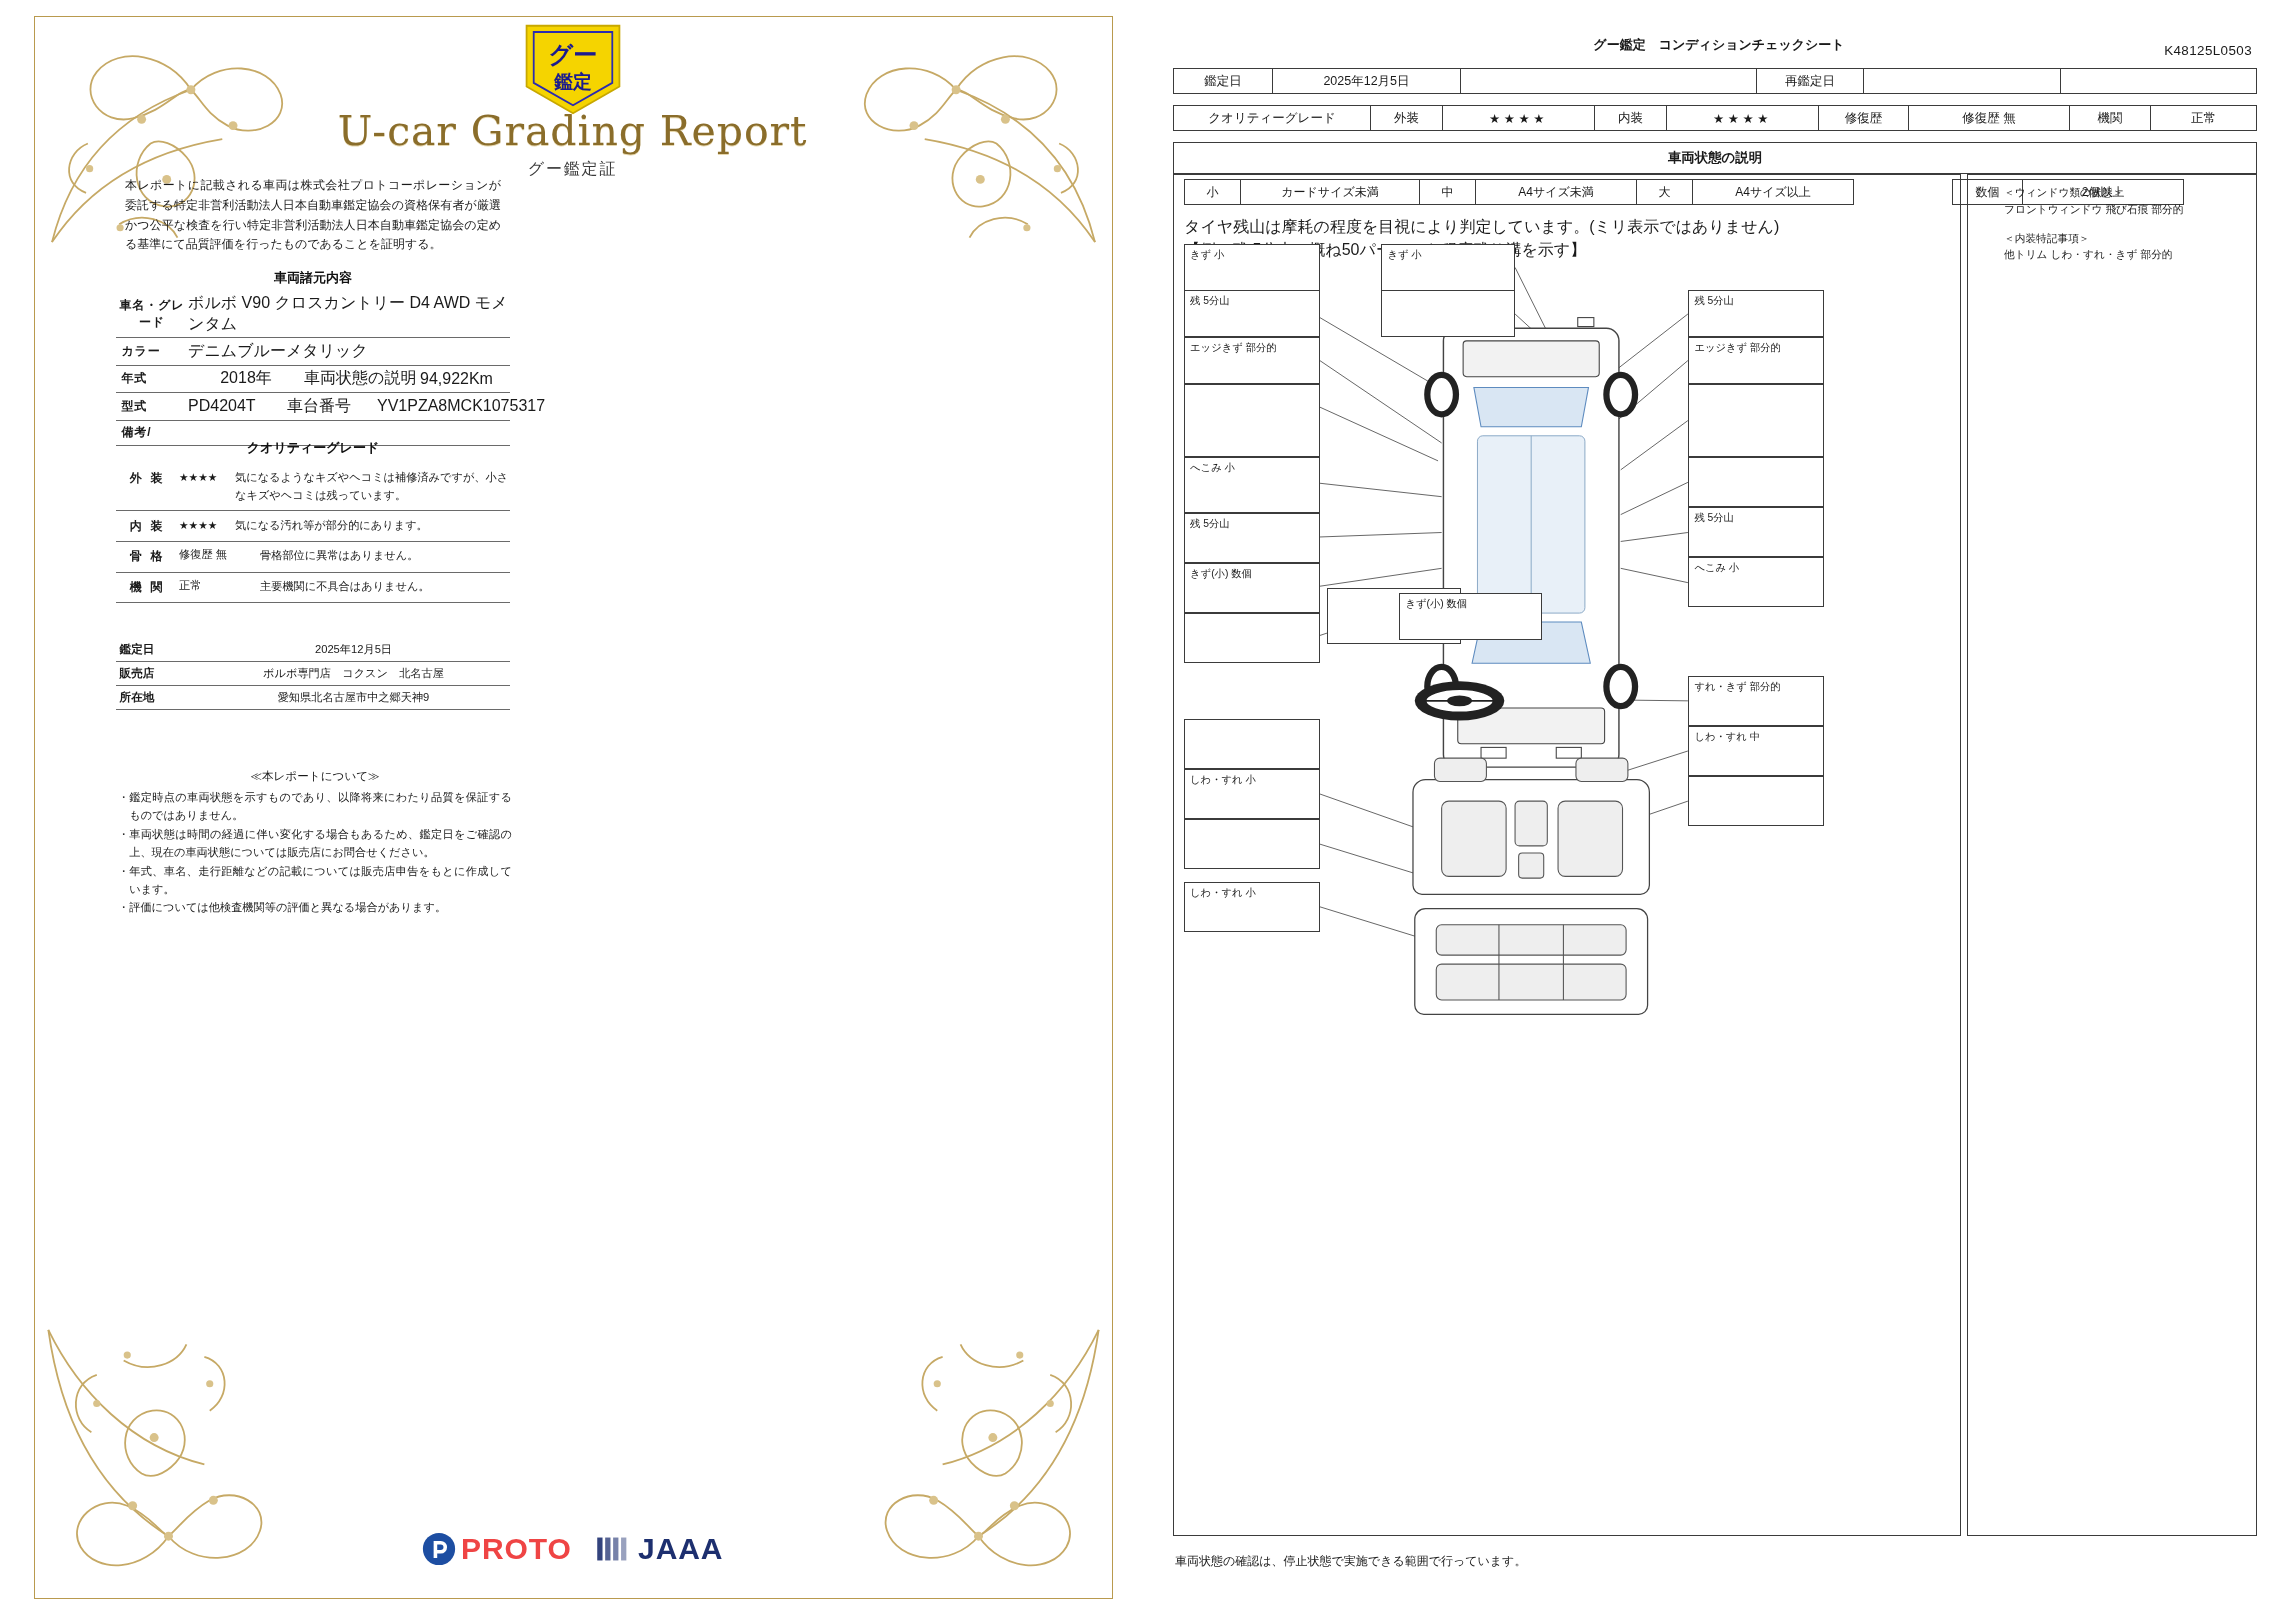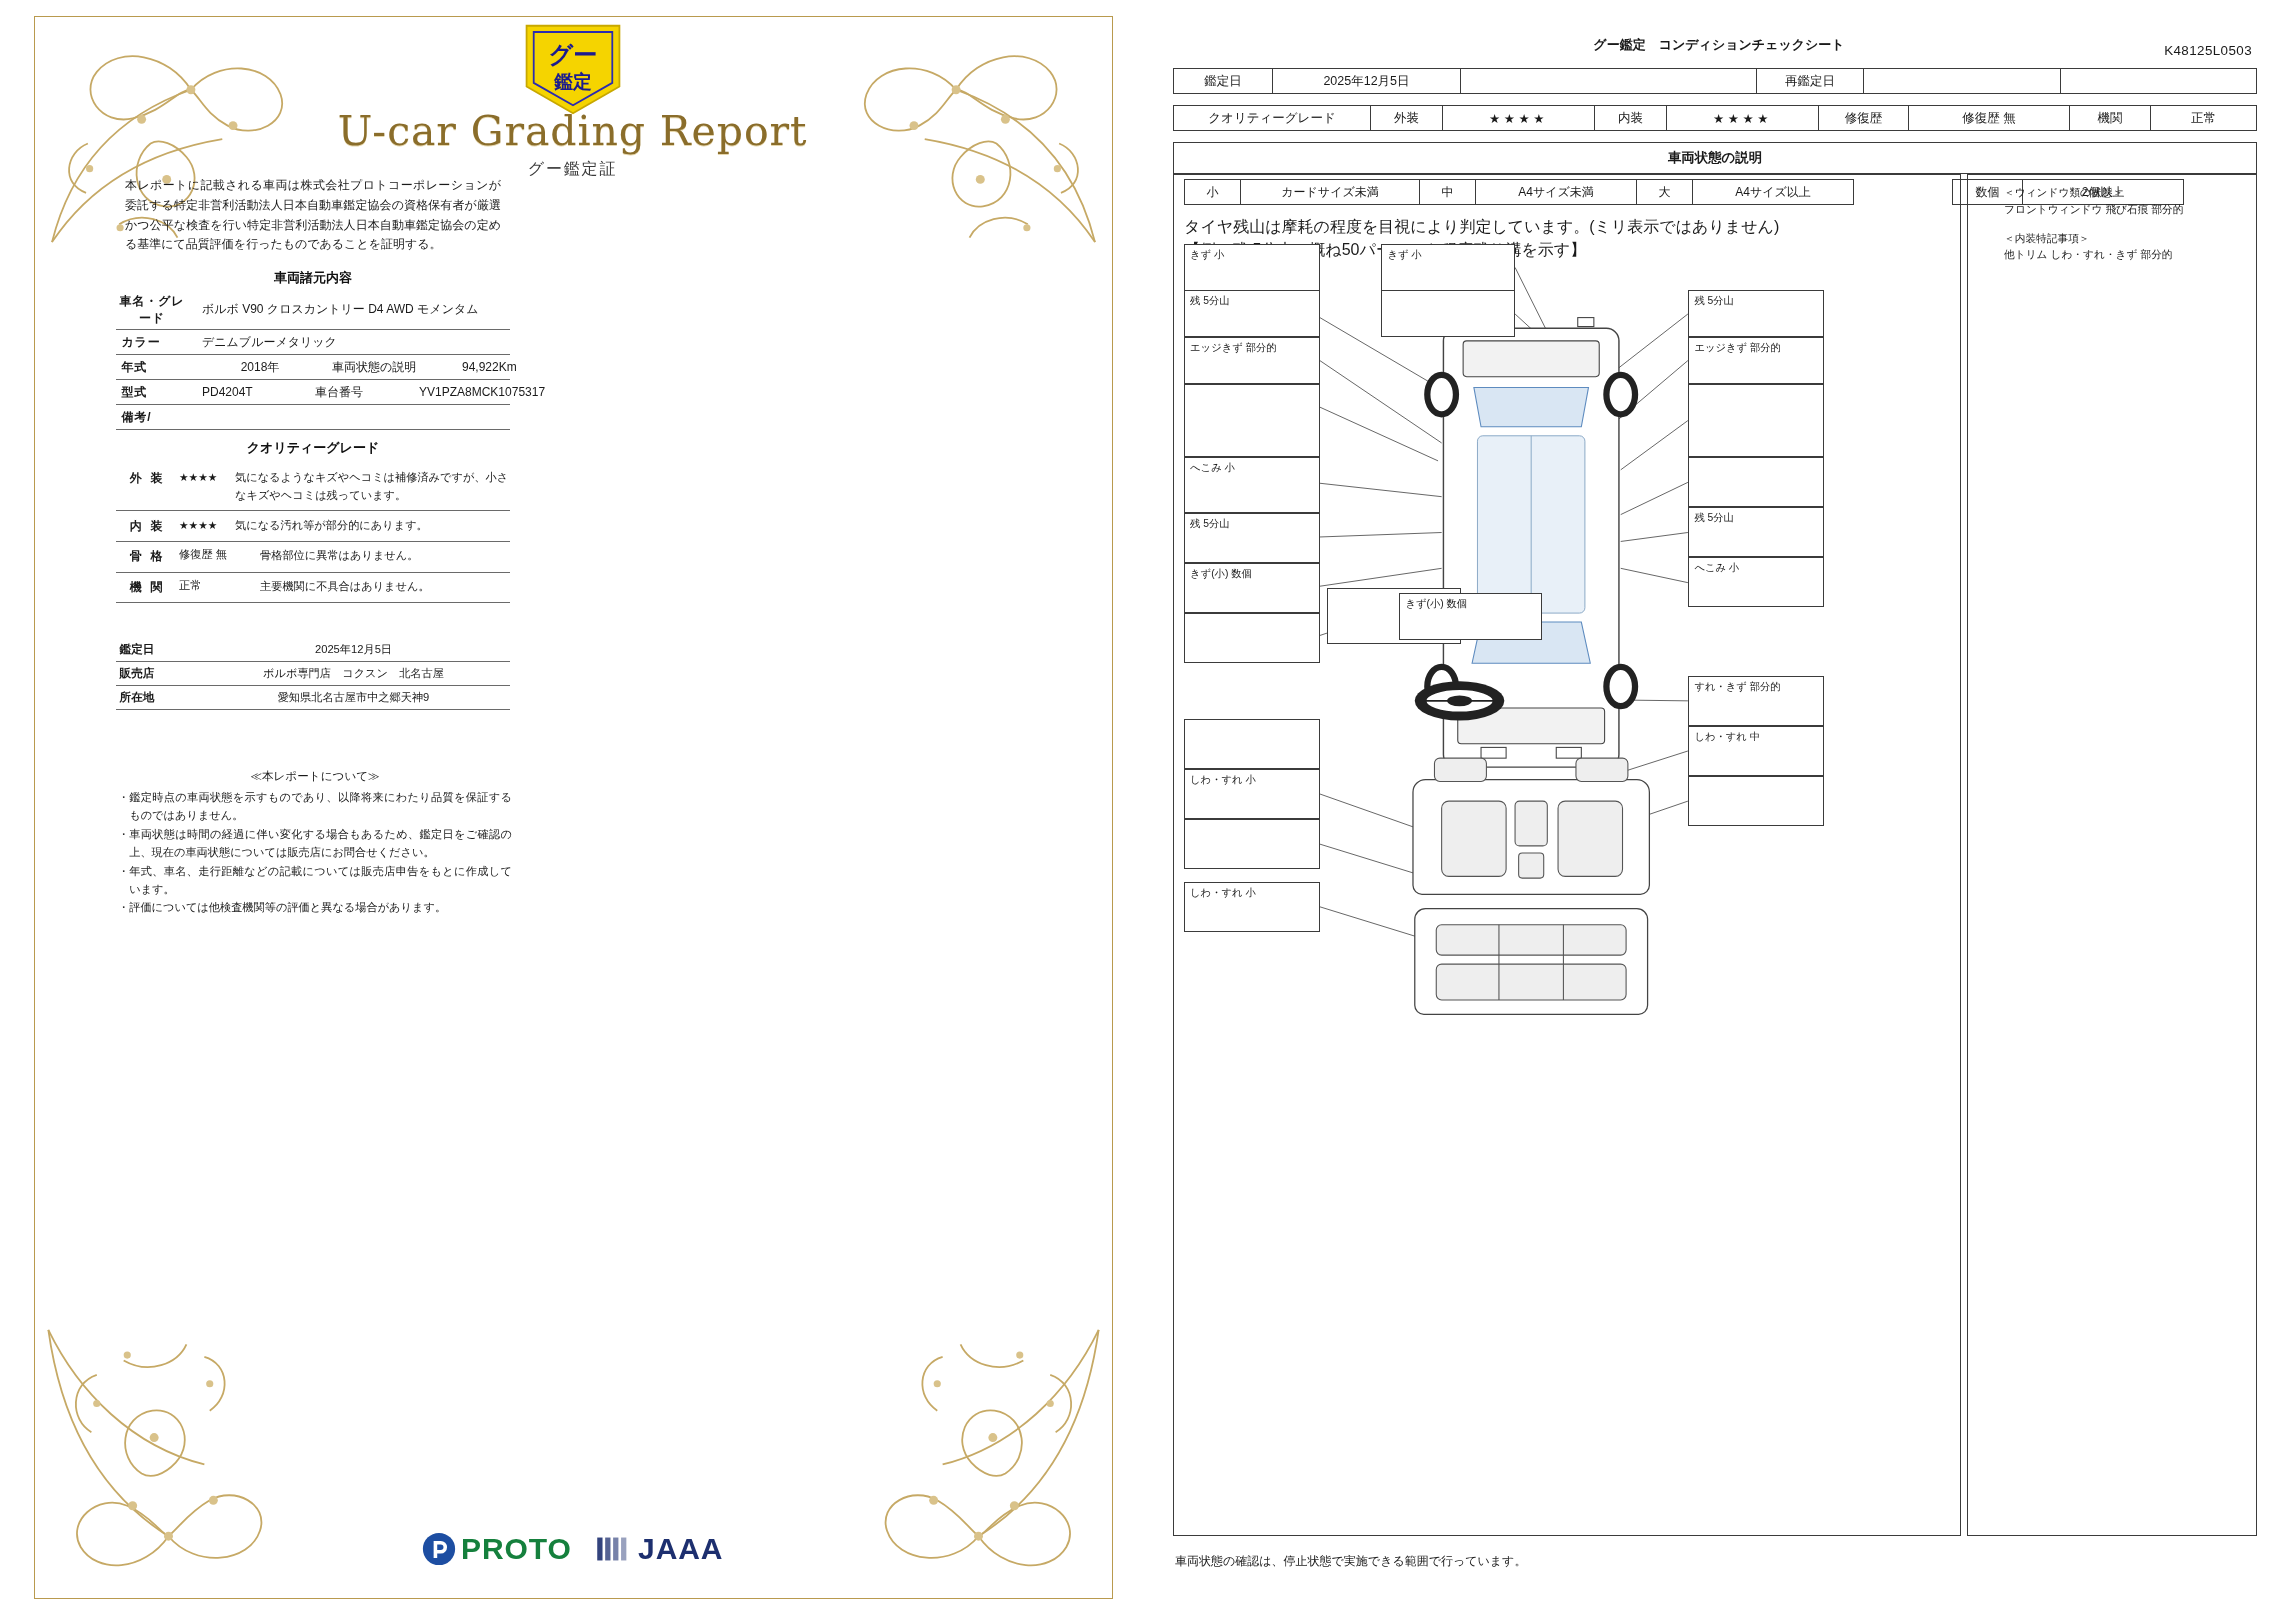--- a/index.html
+++ b/index.html
@@ -57,21 +57,21 @@
 
   .sec-head {
     position:absolute; left:125px; width:376px;
     text-align:center; font-size:13px; font-weight:bold; color:#111;
   }
 
   .tbl { position:absolute; left:116px; width:394px; }
   .row { display:flex; align-items:center; border-bottom:0.9px solid #6a6a6a; min-height:25px; padding:2.7px 0; }
   .lbl { flex:0 0 64px; text-align:center; font-size:12px; font-weight:bold; letter-spacing:0.9px; }
   .lbl.wide { flex:0 0 72px; }
-  .val { font-size:12px;margin-left:14px; }
+  .val { font-size:16px; }
 
   .grade-row { display:flex; align-items:flex-start; border-bottom:0.9px solid #6a6a6a; padding:5.4px 0 6.3px 0; }
   .grade-lbl { flex:0 0 63px; text-align:center; font-size:12px; font-weight:bold; letter-spacing:2.7px; padding-top:0.9px;}
   .grade-star { flex:0 0 56px; font-size:10.7px; padding-top:1.8px; }
   .grade-txt { font-size:11.2px; line-height:1.55; }
   .grade-mid { flex:0 0 81px; font-size:11.2px; }
 
   .info-row { display:flex; align-items:center; border-bottom:0.9px solid #6a6a6a; min-height:24px; }
   .info-lbl { flex:0 0 81px; font-size:11.6px; font-weight:bold; padding-left:3.6px; }
   .info-val { flex:1; text-align:center; font-size:11.2px; }
@@ -80,21 +80,21 @@
   .notes-title { text-align:center; font-size:11.6px; margin-bottom:3.6px; }
   .note-li { display:flex; margin-bottom:0.9px; }
   .note-b { flex:0 0 10.7px; }
   .note-t { flex:1; text-align:justify; }
 
   .brands {
     position:absolute; left:0; right:0; bottom:56px;
     display:flex; justify-content:center; align-items:center; gap:23px;
   }
   .proto { display:flex; align-items:center; gap:5.4px; }
-  .proto-txt { font-size:30px; font-weight:bold; color:#15803d; letter-spacing:0.9px; font-family:"Liberation Sans",sans-serif;}
+  .proto-txt { font-size:30px; font-weight:bold; color:#ef4444; letter-spacing:0.9px; font-family:"Liberation Sans",sans-serif;}
   .jaaa-txt { font-size:30px; font-weight:bold; color:#1d2f6f; letter-spacing:0.9px;}
 
   
   .right { position:relative; flex:1; padding: 25px 34px 0 19.7px; }
   .r-title { position:absolute; left:0; right:0; top:36px; text-align:center; font-size:13px; font-weight:bold; }
   .r-code { position:absolute; right:41px; top:43px; font-size:13.4px; letter-spacing:0.4px; }
 
   table.g { border-collapse:collapse; }
   table.g td { border:0.9px solid #3b3b3b; font-size:12.5px; padding:3.6px 7.2px; }
 

